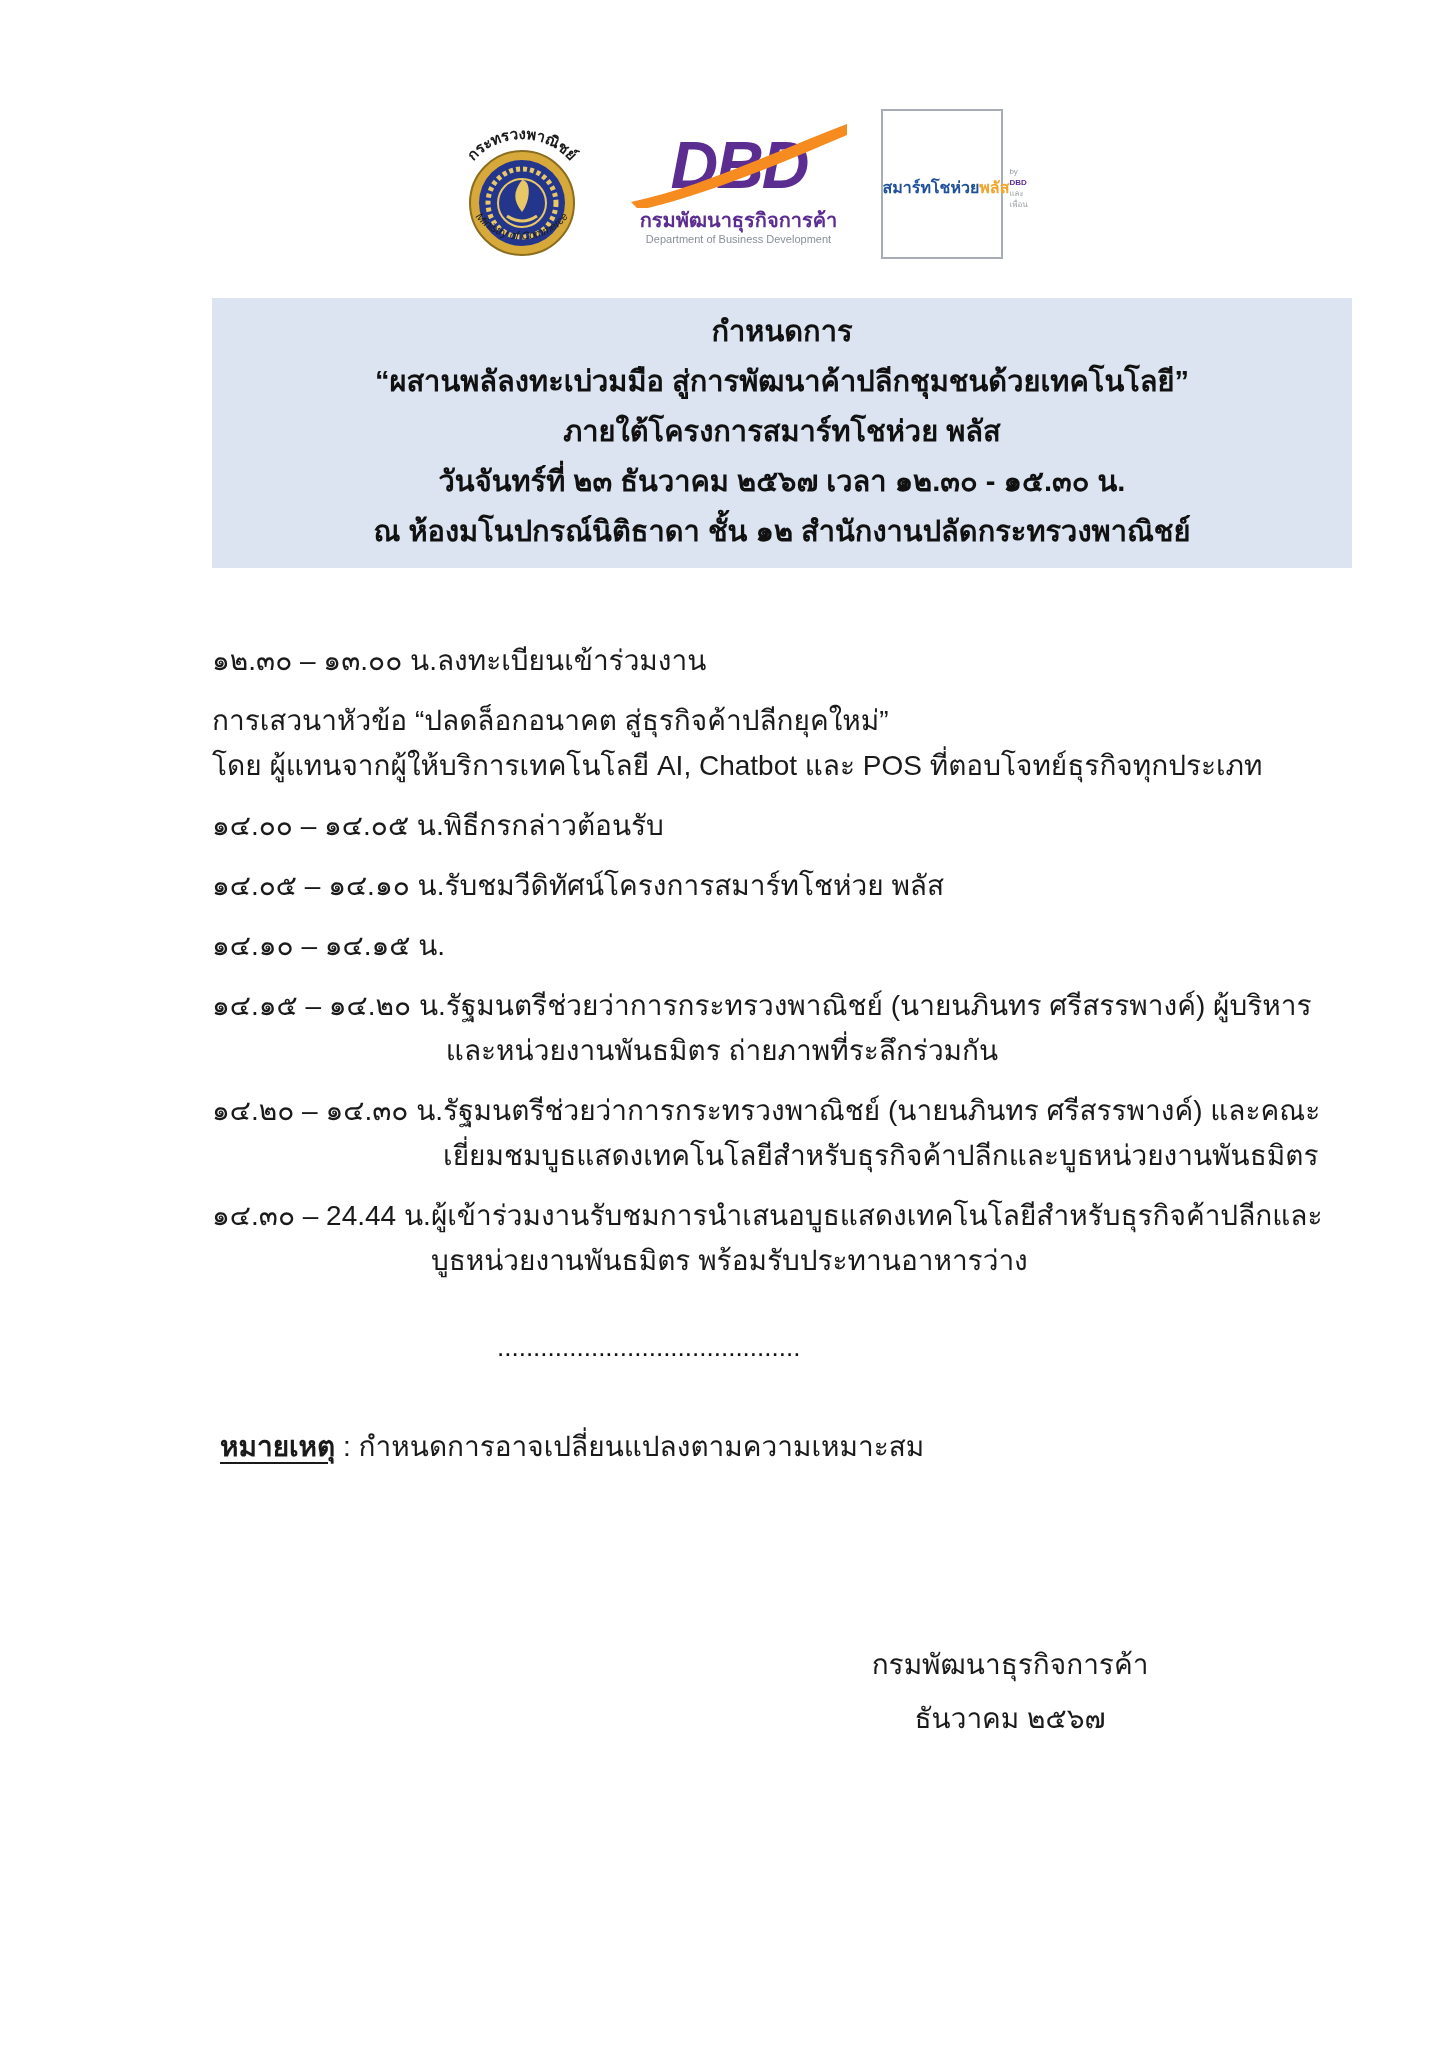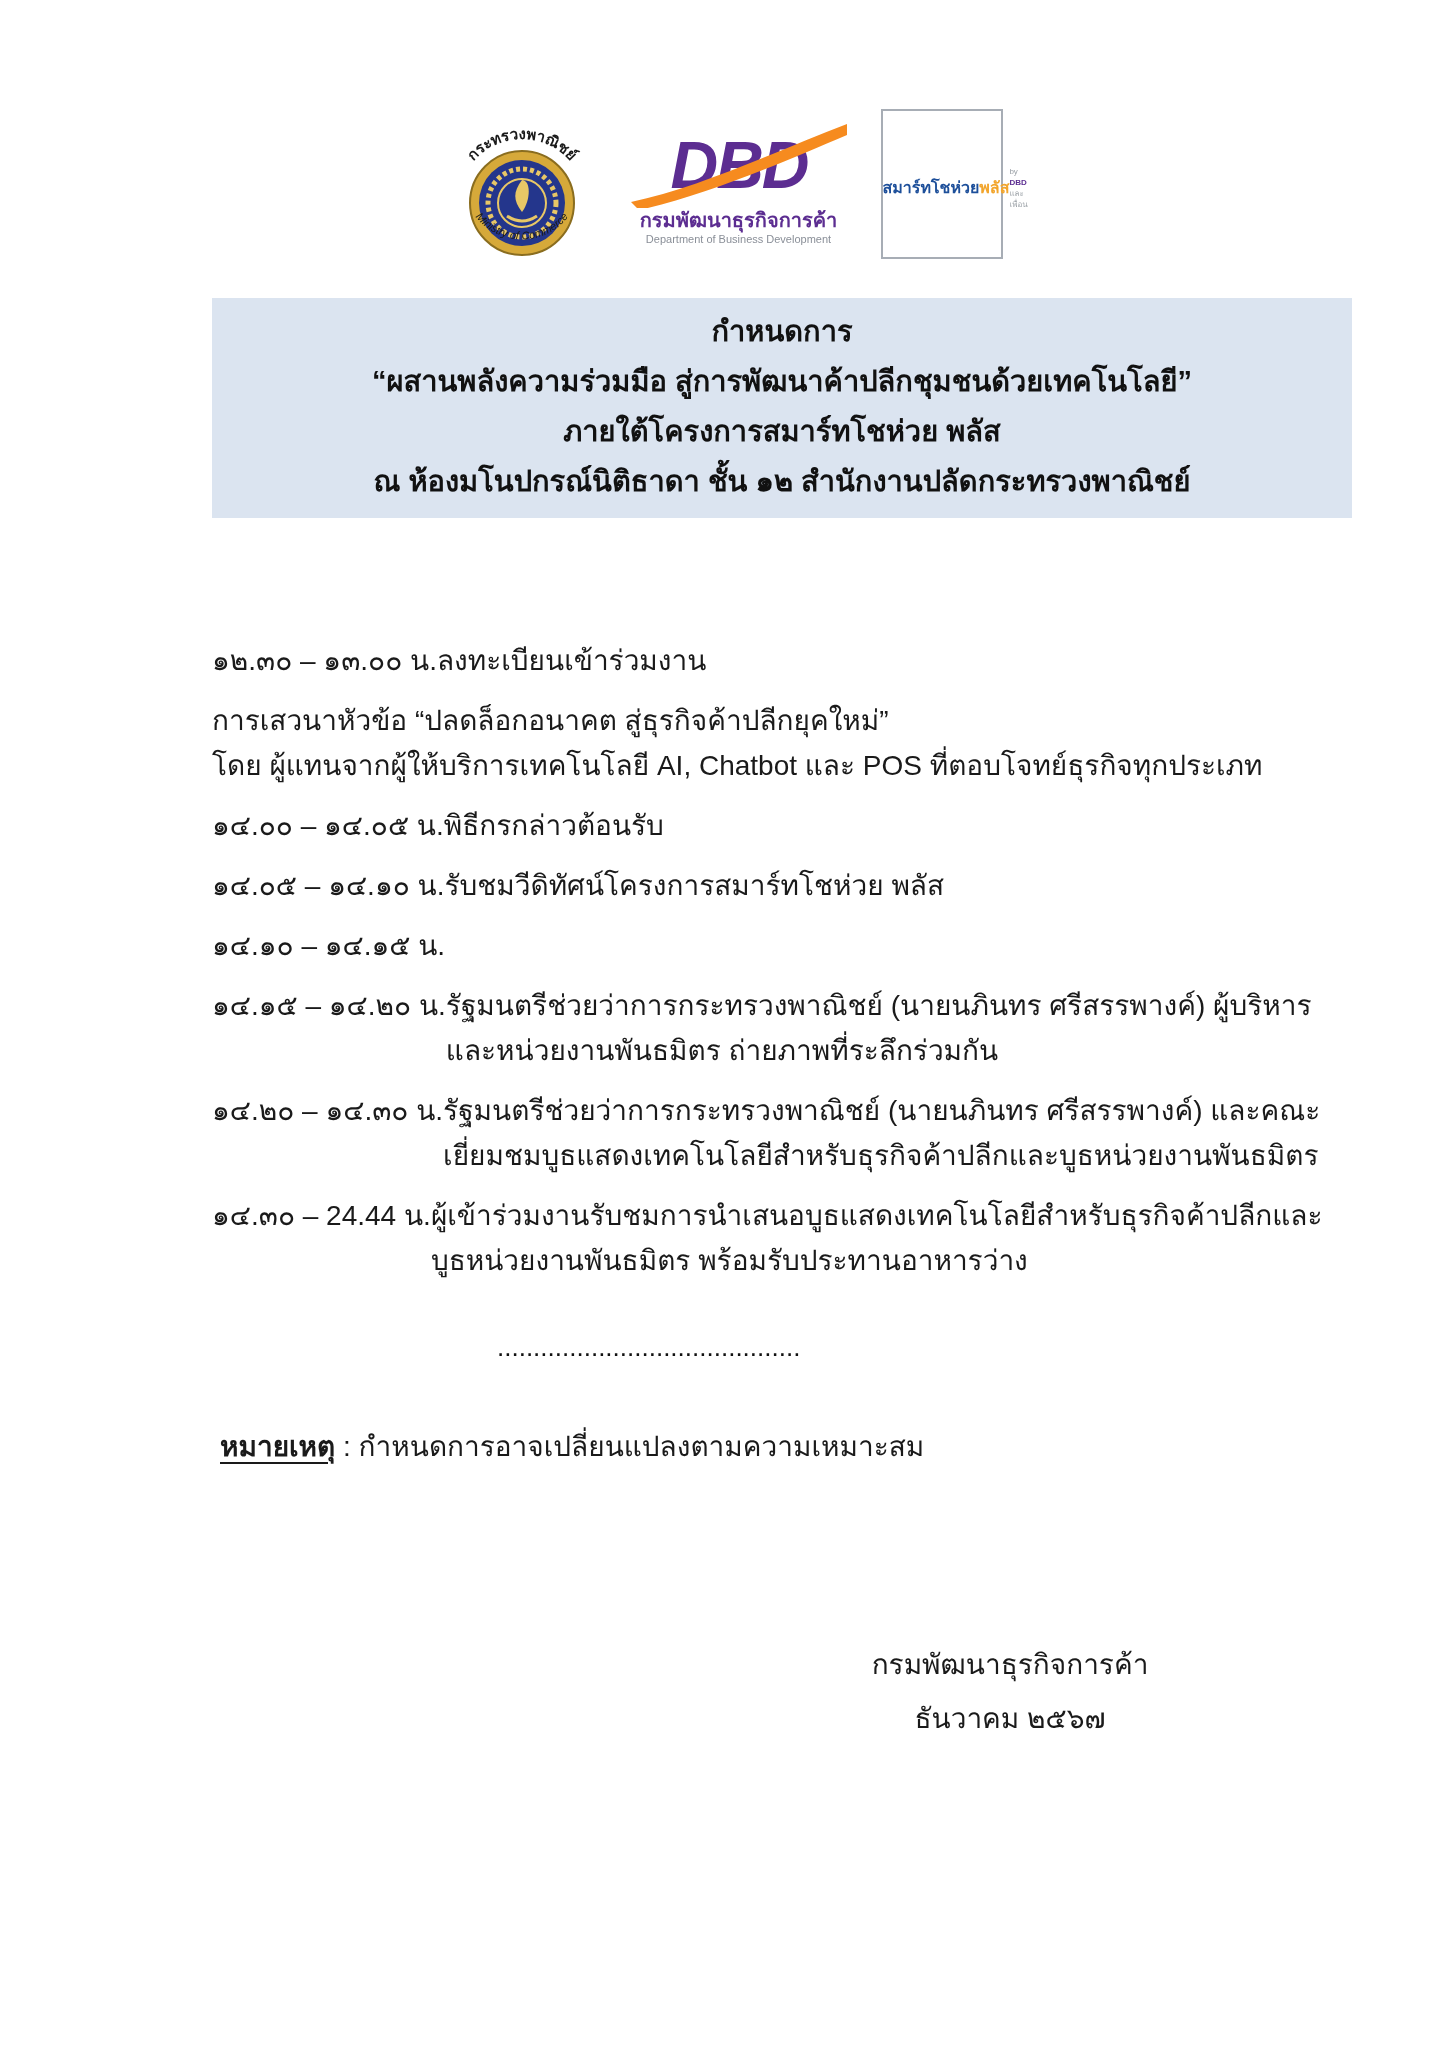--- a/index.html
+++ b/index.html
@@ -109,22 +109,23 @@
     <div class="smart-byline">
       <span>by</span>
       <span class="brand">DBD</span>
       <span>และเพื่อน</span>
     </div>
   </div>
 </div>
 
 <div class="header-block">
   <div class="header-line">กำหนดการ</div>
-  <div class="header-line">“ผสานพลังความร่วมมือ สู่การพัฒนาค้าปลีกชุมชนด้วยเทคโนโลยี”</div>
+  <div class="header-line">“ผสานพลัลงทะเบ่วมมือ สู่การพัฒนาค้าปลีกชุมชนด้วยเทคโนโลยี”</div>
   <div class="header-line">ภายใต้โครงการสมาร์ทโชห่วย พลัส</div>
+  <div class="header-line">วันจันทร์ที่ ๒๓ ธันวาคม ๒๕๖๗ เวลา ๑๒.๓๐ - ๑๕.๓๐ น.</div>
   <div class="header-line">ณ ห้องมโนปกรณ์นิติธาดา ชั้น ๑๒ สำนักงานปลัดกระทรวงพาณิชย์</div>
 </div>
 
 <div class="schedule">
     <div class="schedule-row">
       <div class="schedule-time">๑๒.๓๐ – ๑๓.๐๐ น.</div>
       <div class="schedule-desc">
         <div class="schedule-line">ลงทะเบียนเข้าร่วมงาน</div>
       </div>
     </div>

